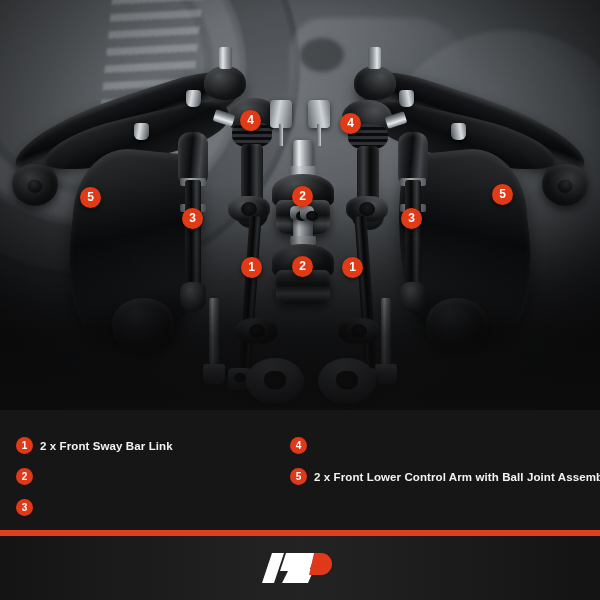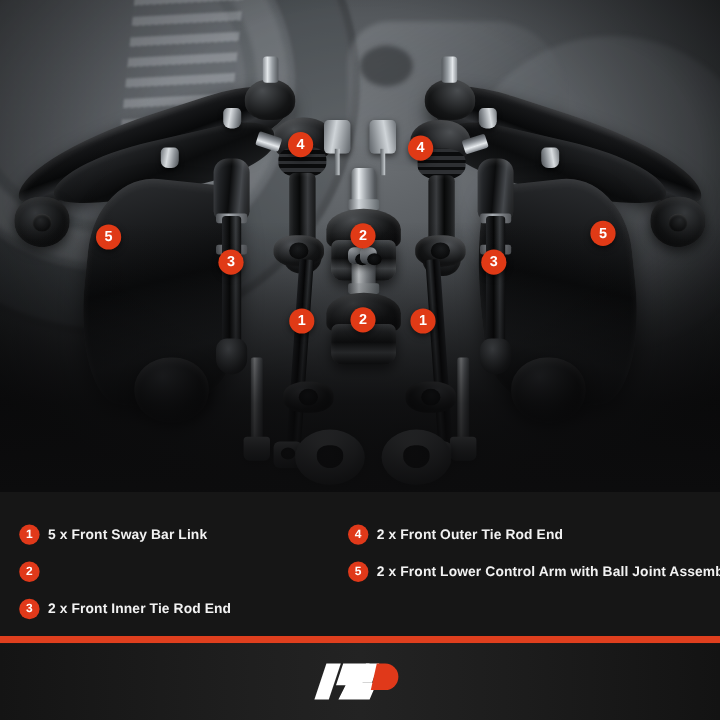--- a/index.html
+++ b/index.html
@@ -520,35 +520,33 @@
     <div class="badge" style="left:292px; top:256px;">2</div>
     <div class="badge" style="left:241px; top:257px;">1</div>
     <div class="badge" style="left:342px; top:257px;">1</div>
   </div>
 
   <div class="legend">
 
     <div class="legend-col left">
       <div class="legend-row">
         <div class="legend-badge">1</div>
-        <div class="legend-text">5 x Front Sway Bar Link</div>
+        <div class="legend-text">2 x Front Sway Bar Link</div>
       </div>
       <div class="legend-row">
         <div class="legend-badge">2</div>
       </div>
       <div class="legend-row">
         <div class="legend-badge">3</div>
-        <div class="legend-text">2 x Front Inner Tie Rod End</div>
       </div>
     </div>
 
     <div class="legend-col right">
       <div class="legend-row">
         <div class="legend-badge">4</div>
-        <div class="legend-text">2 x Front Outer Tie Rod End</div>
       </div>
       <div class="legend-row">
         <div class="legend-badge">5</div>
         <div class="legend-text">2 x Front Lower Control Arm with Ball Joint Assembly</div>
       </div>
     </div>
   </div>
 
   <div class="accent-bar"></div>
   <div class="footer">

